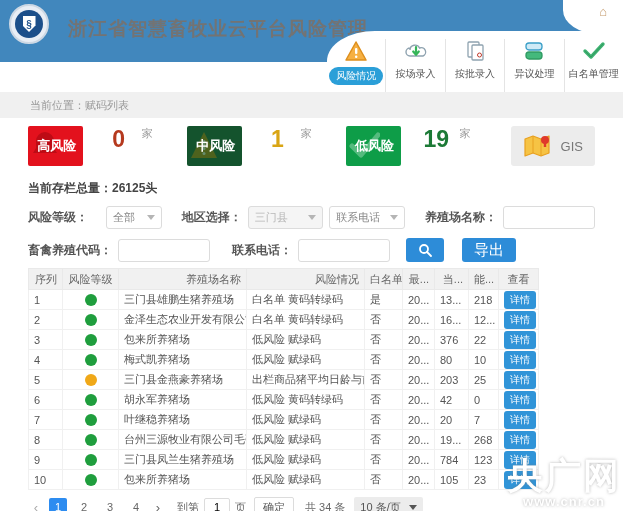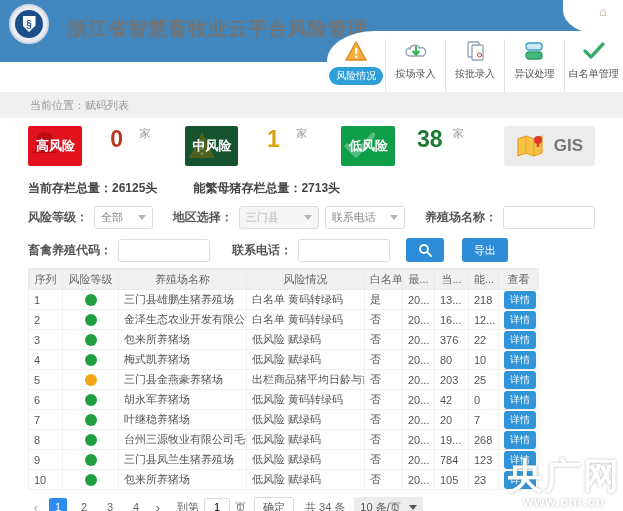--- a/index.html
+++ b/index.html
@@ -30,38 +30,38 @@
   
   .content{padding:0 28px;}
 
   .risk-row{display:flex;align-items:flex-start;margin-top:8px;height:40px;gap:8px;}
   .risk-box{width:80px;height:40px;border-radius:2px;display:flex;align-items:center;justify-content:flex-end;padding-right:7px;position:relative;overflow:hidden;}
   .risk-box .rlabel{color:#fff;font-size:13px;font-weight:bold;position:relative;z-index:2;}
   .risk-box svg{position:absolute;left:2px;top:2px;opacity:.35;}
   .risk-count{font-size:23px;font-weight:bold;margin-left:14px;width:40px;text-align:center;}
   .risk-unit{font-size:11px;color:#999;margin-left:2px;margin-right:26px;}
   .gis-box{display:flex;align-items:center;gap:8px;background:#ececec;border-radius:3px;height:40px;padding:0 12px;margin-left:6px;cursor:pointer;}
-  .gis-label{font-size:17px;color:#777;font-weight:bold;}
+  .gis-label{font-size:13px;color:#777;font-weight:normal;}
 
   .stats-row{display:flex;gap:36px;margin-top:14px;font-size:12px;font-weight:bold;color:#444;}
   .stat{white-space:nowrap;}
 
   .filter-row{display:flex;align-items:center;margin-top:9px;font-size:12px;color:#555;gap:6px;}
   .flabel{font-weight:bold;white-space:nowrap;}
   .fselect{display:flex;align-items:center;justify-content:space-between;border:1px solid #dcdcdc;border-radius:3px;height:23px;padding:0 6px;font-size:11px;color:#888;background:#fff;cursor:pointer;}
   .fselect.disabled{background:#f5f5f5;color:#b8b8b8;cursor:default;}
   .caret{width:0;height:0;border-left:4px solid transparent;border-right:4px solid transparent;border-top:5px solid #b5b5b5;margin-left:8px;}
   .finput{border:1px solid #dcdcdc;border-radius:3px;height:23px;width:92px;font-size:11px;padding:0 5px;outline:none;}
-  .w64{width:64px;} .w88{width:88px;}
+  .w64{width:64px;margin-left:12px;} .w88{width:88px;}
   .search-btn{width:38px;height:24px;background:#2d8cd8;border:none;border-radius:3px;display:flex;align-items:center;justify-content:center;margin-left:10px;cursor:pointer;}
-  .export-btn{height:24px;background:#2d8cd8;border:none;border-radius:3px;color:#fff;font-size:11px;padding:0 12px;margin-left:12px;cursor:pointer;}
+  .export-btn{height:24px;background:#2d8cd8;border:none;border-radius:3px;color:#fff;font-size:15px;padding:0 12px;margin-left:12px;cursor:pointer;}
 
   
   table{border-collapse:collapse;table-layout:fixed;width:466px;margin-top:6px;font-size:11px;}
-  thead th{background:#f1f1f1;color:#666;font-weight:normal;height:21px;text-align:center;padding:0 5px;border:1px solid #e9e9e9;white-space:nowrap;overflow:hidden;}
+  thead th{background:#f1f1f1;color:#666;font-weight:normal;height:21px;text-align:right;padding:0 5px;border:1px solid #e9e9e9;white-space:nowrap;overflow:hidden;}
   tbody td{height:20px;border:1px solid #f0f0f0;padding:0 5px;color:#555;white-space:nowrap;overflow:hidden;}
   .c-seq{width:34px;} .c-level{width:56px;text-align:center;} .c-farm{width:128px;} .c-sit{width:118px;}
   .c-wl{width:38px;} .c-n1{width:32px;} .c-n2{width:34px;} .c-n3{width:30px;} .c-view{width:40px;text-align:center;}
   .dot{display:inline-block;width:12px;height:12px;border-radius:50%;vertical-align:middle;}
   .dot-green{background:#1f9e3d;} .dot-orange{background:#f0a818;}
   .detail-btn{background:#3094d8;color:#fff;border:none;border-radius:3px;font-size:10px;padding:2px 6px;cursor:pointer;}
 
   
   .pagination{display:flex;align-items:center;margin-top:7px;font-size:11px;color:#666;gap:5px;}
   .pg-arrow{width:16px;text-align:center;color:#aaa;font-size:13px;cursor:pointer;}
@@ -166,37 +166,36 @@
     </div>
     <span class="risk-count" style="color:#d9a514;">1</span>
     <span class="risk-unit">家</span>
 
     <div class="risk-box" style="background:#0e9d48;">
       <svg width="32" height="34" viewBox="0 0 32 34">
           <path d="M4 18 L13 27 L30 7" fill="none" stroke="#d9f3e2" stroke-width="5" stroke-linecap="round" stroke-linejoin="round"></path>
         </svg>
       <span class="rlabel">低风险</span>
     </div>
-    <span class="risk-count" style="color:#1c7a36;">38</span>
+    <span class="risk-count" style="color:#1c7a36;">19</span>
     <span class="risk-unit">家</span>
 
     <div class="gis-box">
       <svg width="30" height="26" viewBox="0 0 30 26">
           <path d="M2 6 L10 3 L18 6 L26 3 V20 L18 23 L10 20 L2 23 Z" fill="#f6c344" stroke="#e8a020" stroke-width="1.2" stroke-linejoin="round"></path>
           <path d="M10 3 V20 M18 6 V23" stroke="#e8a020" stroke-width="1"></path>
           <circle cx="22" cy="7" r="4" fill="#e0392b"></circle>
           <path d="M22 7 L22 14" stroke="#e0392b" stroke-width="2.4"></path>
         </svg>
       <span class="gis-label">GIS</span>
     </div>
   </div>
 
   <div class="stats-row">
     <span class="stat"><span>当前存栏总量：</span><span>26125头</span></span>
-    <span class="stat"><span>能繁母猪存栏总量：</span><span>2713头</span></span>
   </div>
 
   <div class="filter-row">
     <span class="flabel">风险等级：</span>
     <div class="fselect w64">
         <span>全部</span>
         <span class="caret"></span>
       </div>
     <span class="flabel" style="margin-left:14px;">地区选择：</span>
     <div class="fselect disabled w88">

